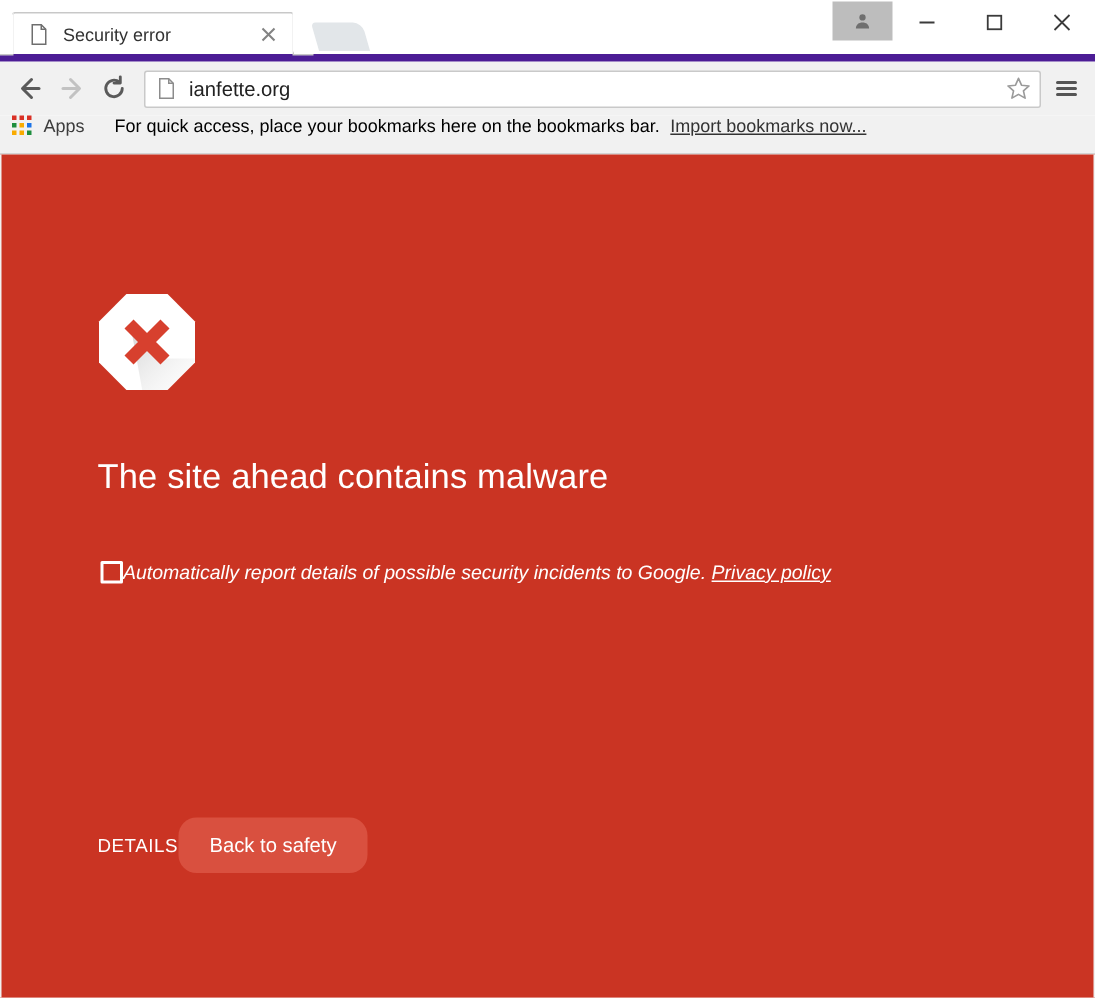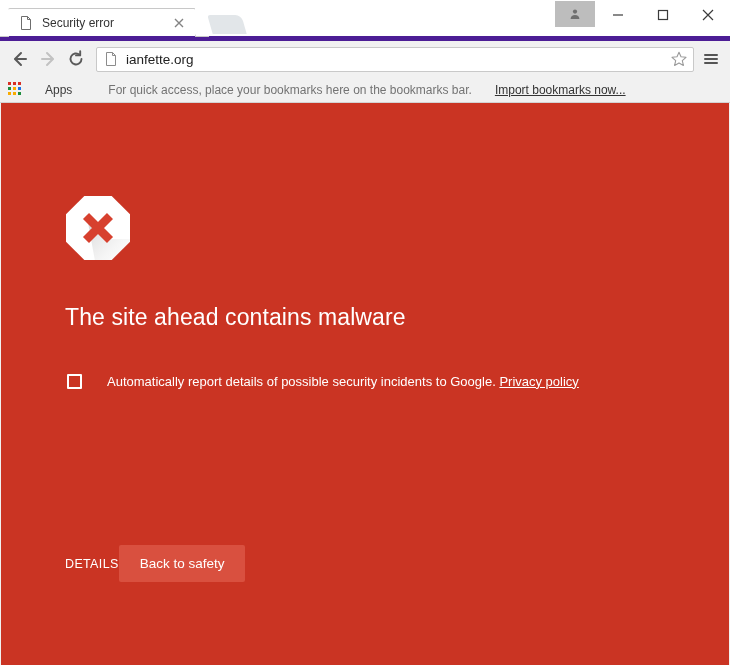--- a/index.html
+++ b/index.html
@@ -207,45 +207,44 @@
     justify-content: center;
     cursor: pointer;
   }
 
   
   .bookmarks-bar {
     height: 26px;
     background: #f1f1f1;
     border-bottom: 1px solid #d3d3d3;
     display: flex;
-    align-items: center;
+    align-items: flex-start;
     padding: 0 8px;
     box-sizing: border-box;
     font-size: 12px;
     color: #333333;
-    gap: 16px;
   }
   .apps-icon {
     width: 15px;
     height: 15px;
     margin-right: 6px;
     flex: 0 0 auto;
     display: grid;
     grid-template-columns: repeat(3, 3px);
     grid-template-rows: repeat(3, 3px);
     gap: 2px;
     cursor: pointer;
   }
   .apps-dot { width: 3px; height: 3px; }
   .apps-label {
     margin-right: 20px;
     cursor: pointer;
     color: #3c3c3c;
   }
-  .bm-hint { color: #737373; }
+  .bm-hint { color: #000000; }
   .bm-import {
     margin-left: 7px;
     color: #333333;
     text-decoration: underline;
     cursor: pointer;
   }
 
   
   .page {
     position: relative;
@@ -300,22 +299,23 @@
     width: 15px;
     height: 15px;
     border: 2px solid #ffffff;
     border-radius: 1px;
     background: transparent;
     flex: 0 0 auto;
     cursor: pointer;
     box-sizing: border-box;
   }
   .optin-label {
-    margin-left: 25px;
+    margin-left: 0;
     line-height: 1.4;
+    font-style: italic;
   }
   .privacy-link {
     color: #ffffff;
     text-decoration: underline;
     cursor: pointer;
   }
 
   .actions {
     position: absolute;
     left: 64px;
@@ -335,21 +335,21 @@
     color: #ffffff;
     cursor: pointer;
   }
   .safety-btn {
     background: #d9503f;
     border: none;
     padding: 11px 21px;
     font-family: inherit;
     font-size: 13.5px;
     color: #ffffff;
-    border-radius: 2px;
+    border-radius: 12px;
     cursor: pointer;
   }
 </style>
 </head>
 <body>
 
 <div class="browser-window">
 
   <div class="tabstrip">
 

